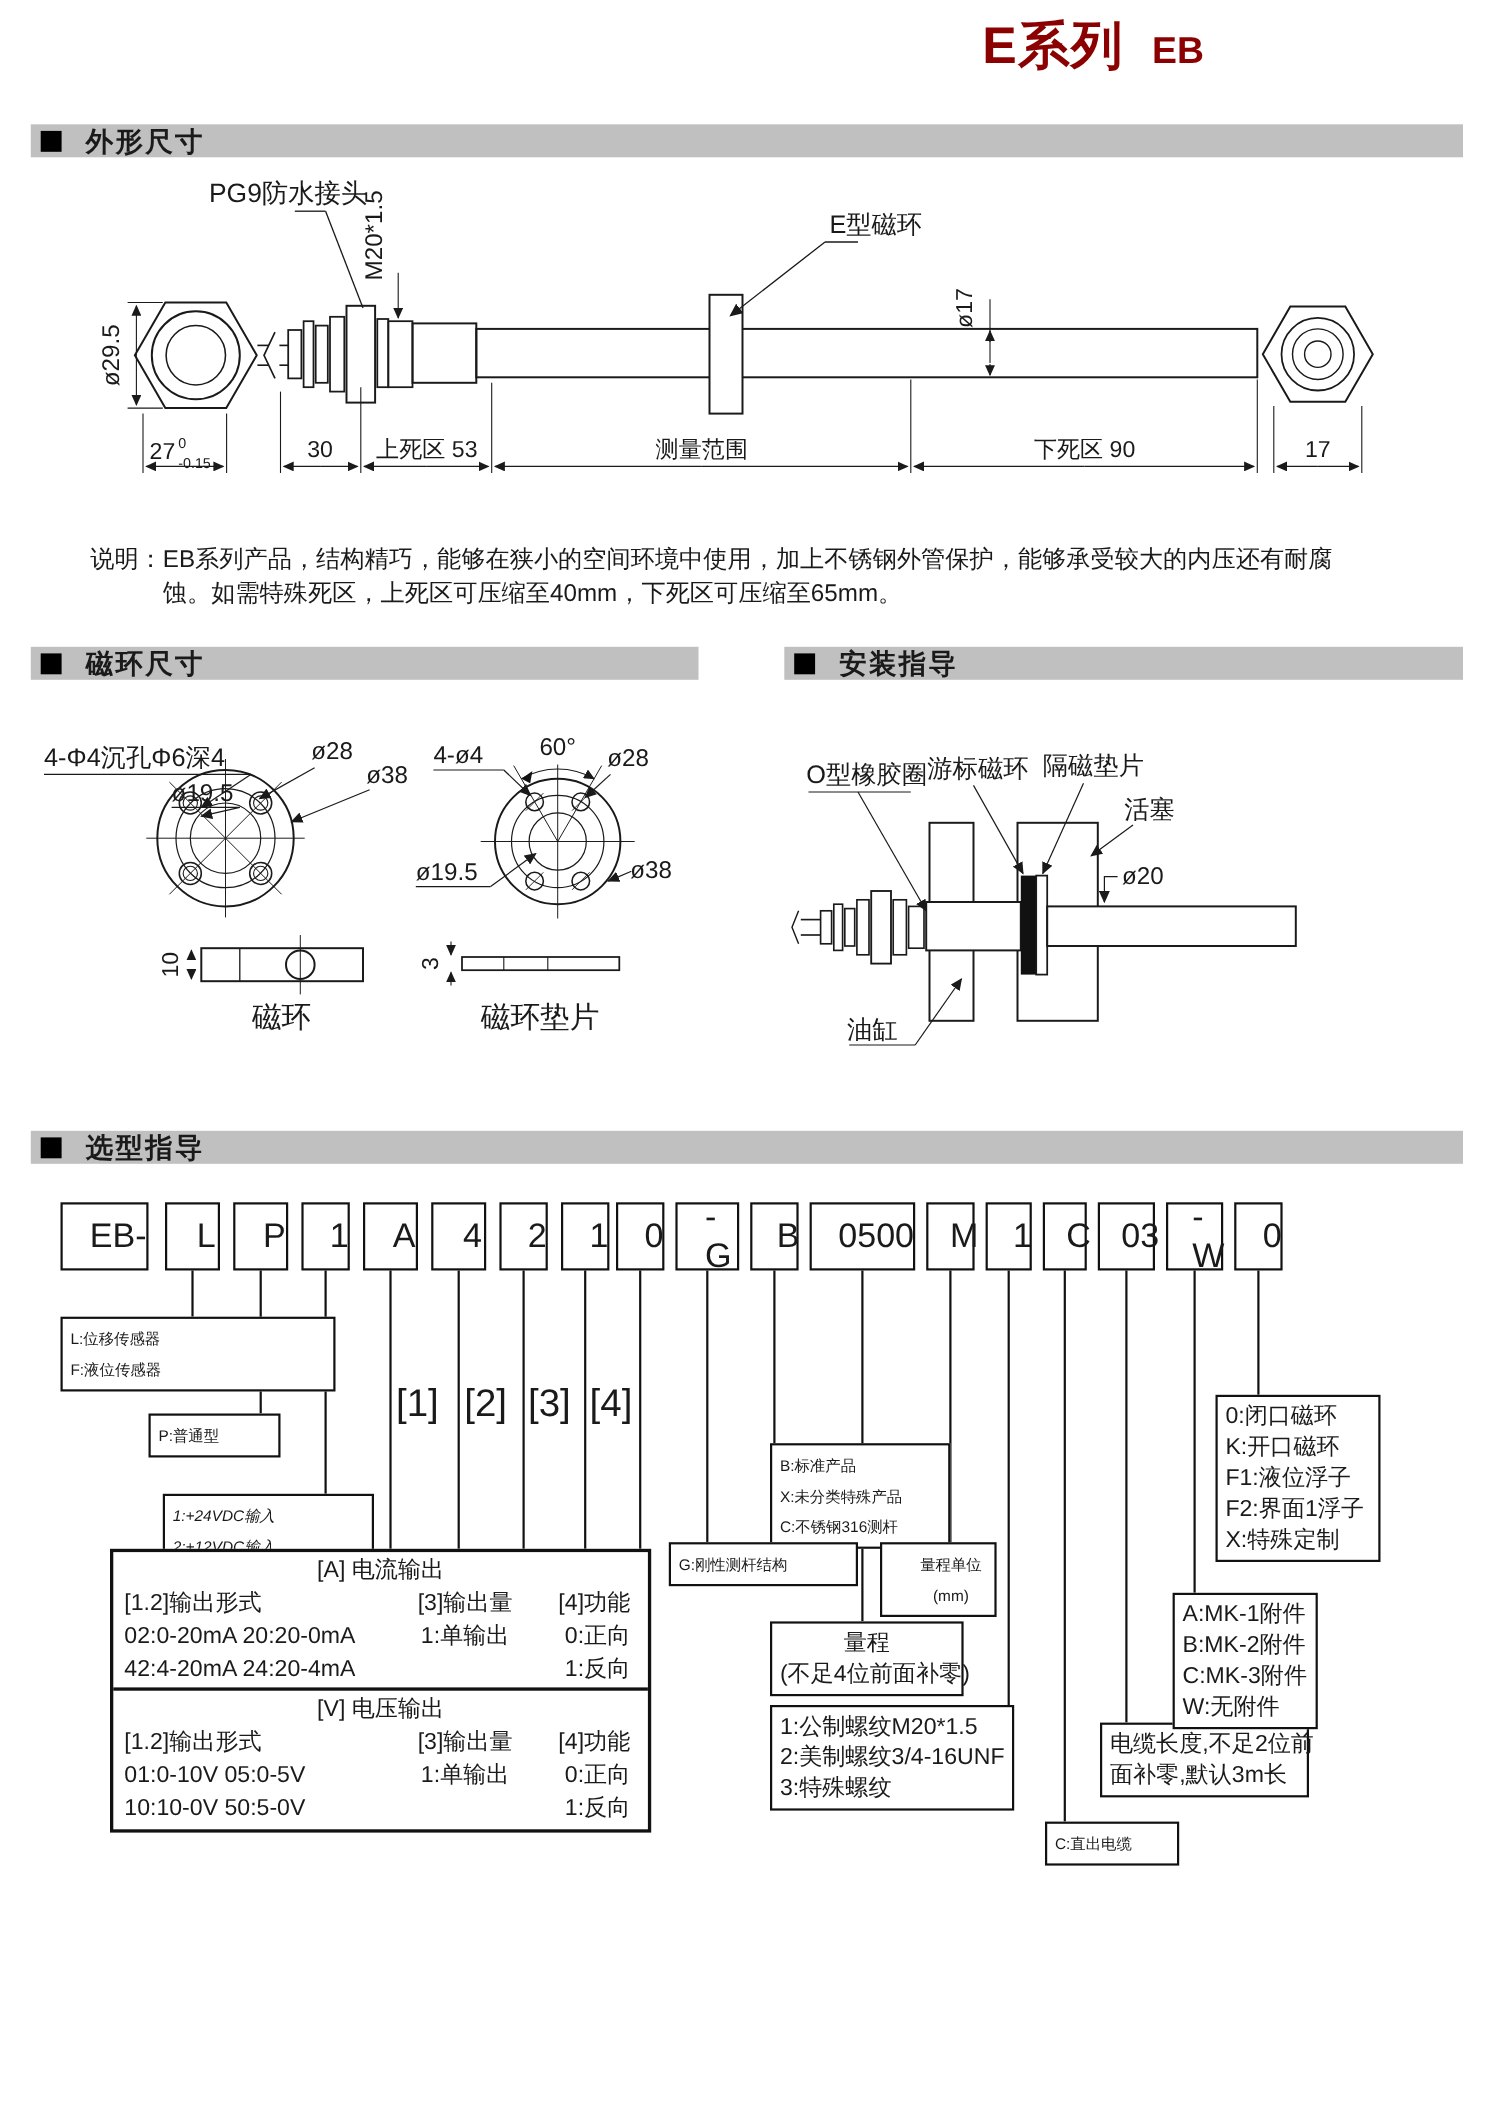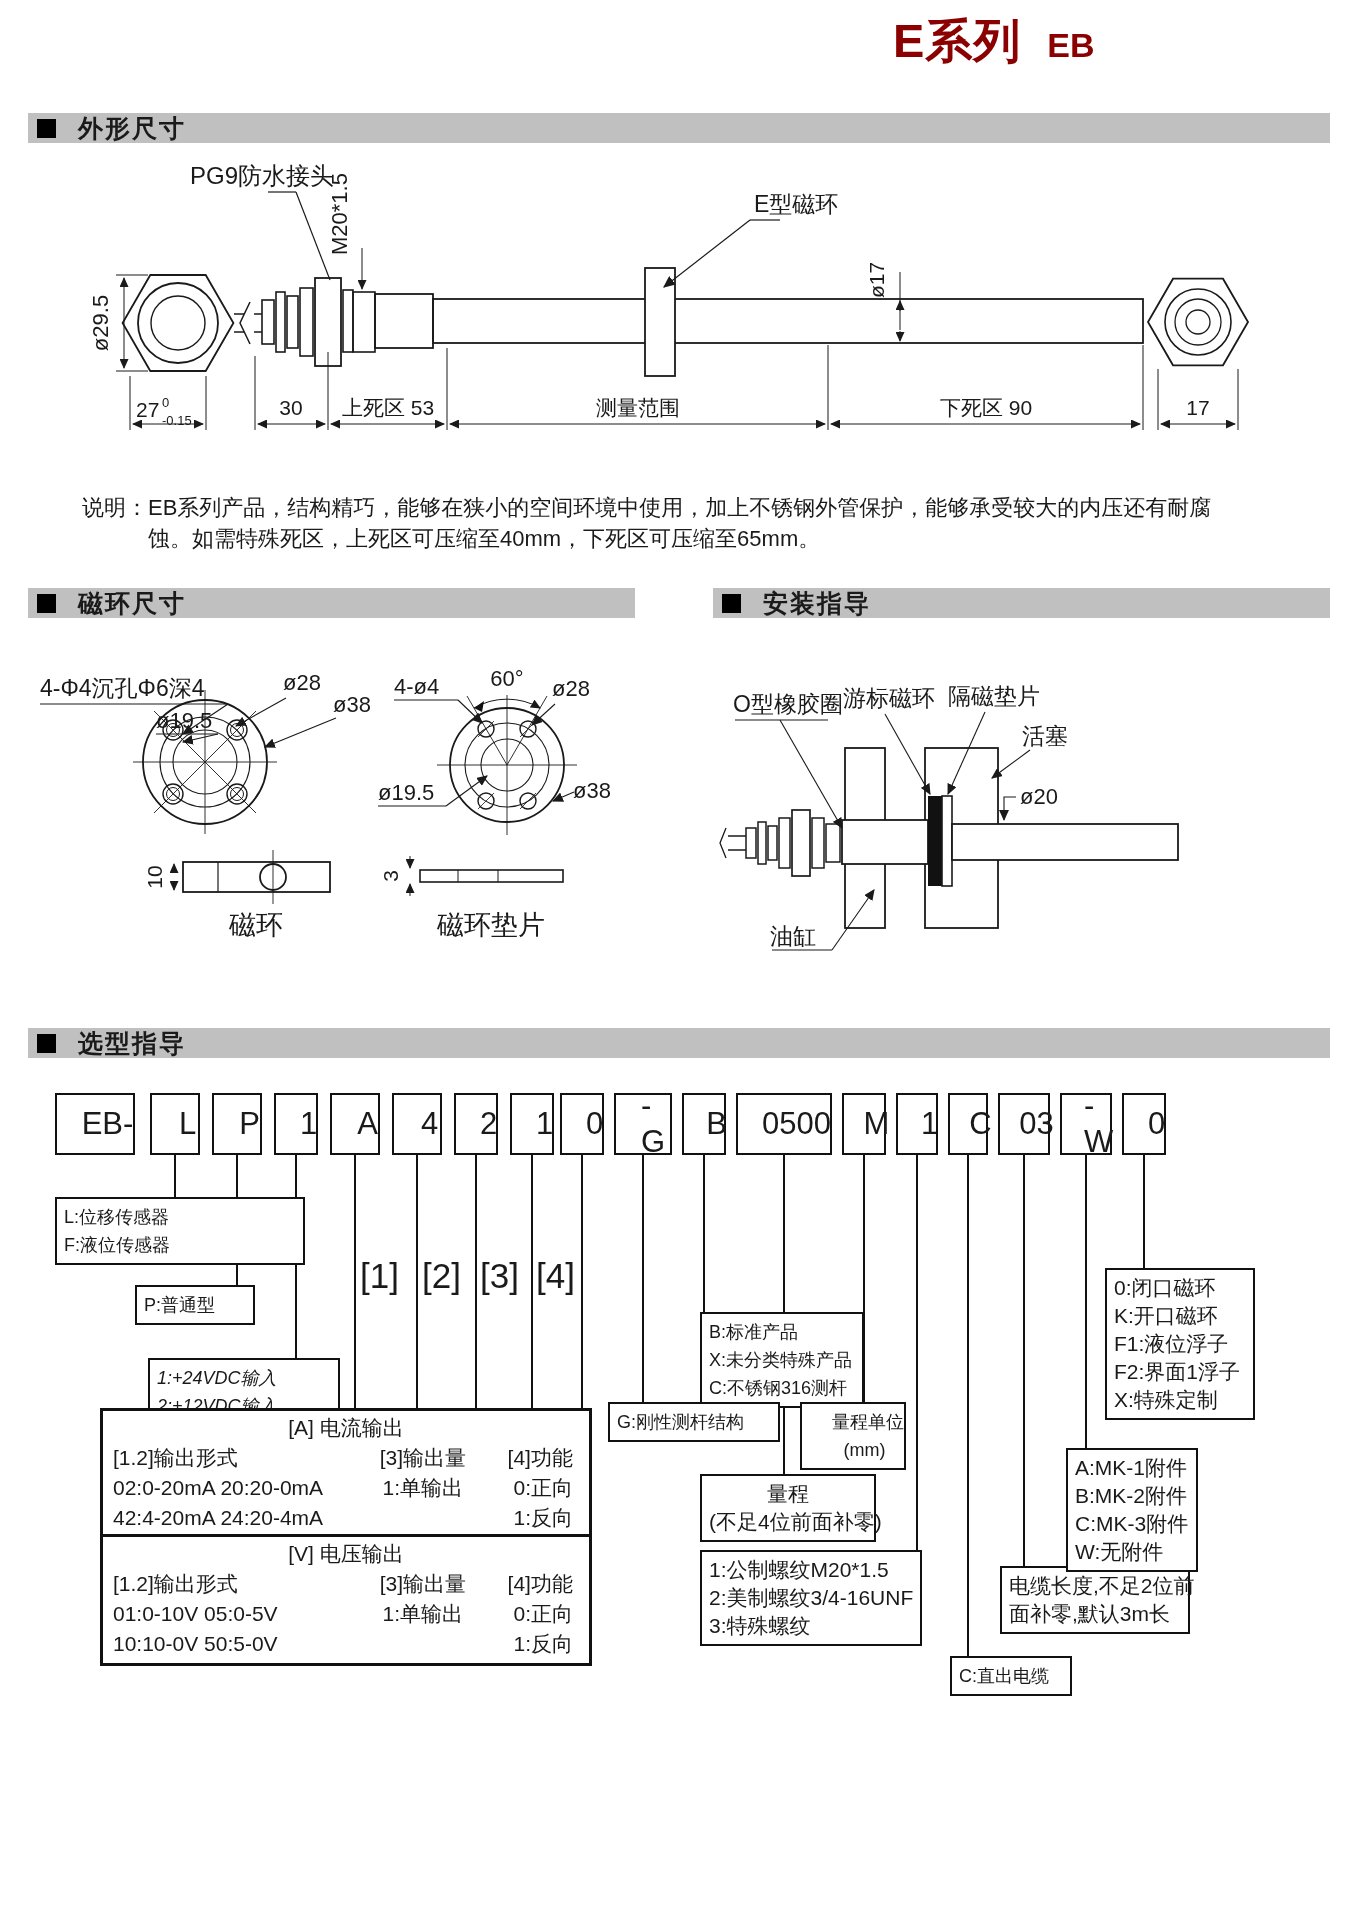--- a/index.html
+++ b/index.html
@@ -16,21 +16,21 @@
   
   #note{position:absolute;left:82px;top:492px;width:1180px;font-size:22px;line-height:31px;white-space:nowrap;}
   #note .l2{margin-left:66px;}
   
   .code{position:absolute;top:1093px;height:62px;border:2.5px solid #111;box-sizing:border-box;
         display:flex;align-items:center;justify-content:center;font-size:31px;background:#fff;padding-left:25px;}
   .vl{position:absolute;width:0;border-left:2px solid #111;}
   .brk{position:absolute;top:1256px;font-size:35px;}
   
   .ann{position:absolute;border:2px solid #111;background:#fff;box-sizing:border-box;
-       padding:4px 7px;font-size:18px;line-height:28px;white-space:nowrap;}
+       padding:4px 7px;font-size:14px;line-height:28px;white-space:nowrap;}
   .ann.center{text-align:center;}
   .ann.small{font-size:21px;}
   
   #tbl{position:absolute;left:100px;top:1408px;width:492px;height:258px;border:3px solid #111;
        box-sizing:border-box;background:#fff;}
   .tblsec{height:126px;box-sizing:border-box;padding-top:2px;}
   .tblsec.first{border-bottom:3px solid #111;}
   .trow{display:flex;padding:0 10px;font-size:21px;line-height:30px;}
   .trow.hd{justify-content:center;}
   .c1{width:52%;text-align:left;}

